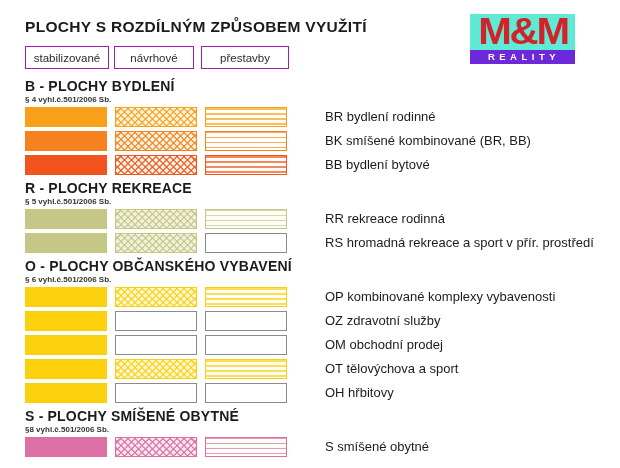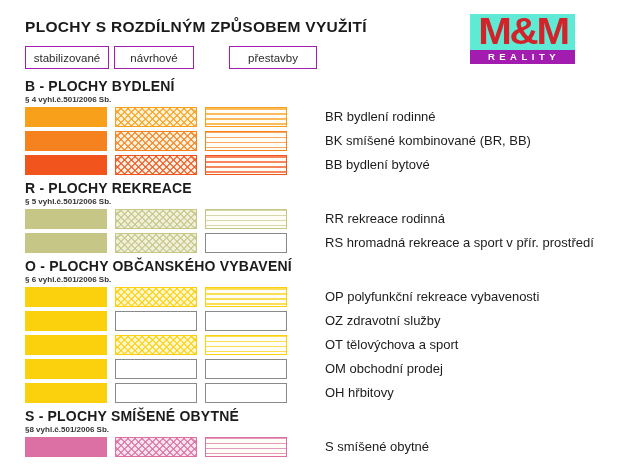--- a/index.html
+++ b/index.html
@@ -18,21 +18,21 @@
 
   
   .chips { margin-top: 9px; display: flex; }
   .chip {
     height: 23px; border: 1px solid #a21caf; background: #ffffff;
     display: inline-flex; align-items: center; justify-content: center;
     font-size: 11.5px; color: #2b2b2b; white-space: nowrap;
   }
   .chip-1 { width: 84px; margin-right: 5px; }
   .chip-2 { width: 80px; margin-right: 7px; }
-  .chip-3 { width: 88px; margin-left: 28px; }
+  .chip-3 { width: 88px; }
 
   
   .logo { position: absolute; left: 470px; top: 14px; width: 105px; }
   .logo-top {
     height: 36px; background: #5eead4; overflow: hidden;
     display: flex; align-items: center; justify-content: center;
   }
   .logo-top span {
     font-size: 36px; font-weight: bold; line-height: 34px; letter-spacing: -2px;
     transform: scaleX(1.12); display: inline-block;
@@ -57,21 +57,21 @@
 <body>
 
 <div class="page">
 
   <div class="main-title">PLOCHY S ROZDÍLNÝM ZPŮSOBEM VYUŽITÍ</div>
 
   <div class="logo">
     <div class="logo-top">
       <span style="color: rgb(210, 35, 42);">M&amp;M</span>
     </div>
-    <div class="logo-bottom" style="background: #a21caf;">REALITY</div>
+    <div class="logo-bottom" style="background: #6d28d9;">REALITY</div>
   </div>
 
   <div class="chips">
     <div class="chip chip-1">stabilizované</div>
     <div class="chip chip-2">návrhové</div>
     <div class="chip chip-3">přestavby</div>
   </div>
 
   <div class="section first">
     <div class="section-heading">B - PLOCHY BYDLENÍ</div>
@@ -113,39 +113,39 @@
     </div>
   </div>
 
   <div class="section">
     <div class="section-heading">O - PLOCHY OBČANSKÉHO VYBAVENÍ</div>
     <div class="section-law">§ 6 vyhl.č.501/2006 Sb.</div>
     <div class="row">
       <div class="sw" style="border: 1.5px solid rgb(251, 209, 14); background: rgb(251, 209, 14);"></div>
       <div class="sw" style="border: 1.5px solid rgb(251, 209, 14); background: repeating-linear-gradient(45deg, rgba(251, 209, 14, 0.784) 0px, rgba(251, 209, 14, 0.784) 1.5px, transparent 1.5px, transparent 5px), repeating-linear-gradient(-45deg, rgba(251, 209, 14, 0.784) 0px, rgba(251, 209, 14, 0.784) 1.5px, transparent 1.5px, transparent 5px), rgb(253, 246, 207);"></div>
       <div class="sw" style="border: 1.5px solid rgb(251, 209, 14); background: repeating-linear-gradient(rgba(251, 209, 14, 0.706) 0px, rgba(251, 209, 14, 0.706) 1.5px, rgb(255, 254, 246) 1.5px, rgb(255, 254, 246) 5px);"></div>
-      <div class="row-label">OP polyfunkční rekreace vybavenosti</div>
+      <div class="row-label">OP kombinované komplexy vybavenosti</div>
     </div>
     <div class="row">
       <div class="sw" style="border: 1.5px solid rgb(251, 209, 14); background: rgb(251, 209, 14);"></div>
       <div class="sw" style="border: 1px solid rgb(138, 138, 138); background: rgb(255, 255, 255);"></div>
       <div class="sw" style="border: 1px solid rgb(138, 138, 138); background: rgb(255, 255, 255);"></div>
       <div class="row-label">OZ zdravotní služby</div>
     </div>
     <div class="row">
       <div class="sw" style="border: 1.5px solid rgb(251, 209, 14); background: rgb(251, 209, 14);"></div>
+      <div class="sw" style="border: 1px solid rgb(138, 138, 138); background: rgb(255, 255, 255);"></div>
+      <div class="sw" style="border: 1px solid rgb(138, 138, 138); background: rgb(255, 255, 255);"></div>
+      <div class="row-label">OM obchodní prodej</div>
+    </div>
+    <div class="row">
+      <div class="sw" style="border: 1.5px solid rgb(251, 209, 14); background: rgb(251, 209, 14);"></div>
       <div class="sw" style="border: 1.5px solid rgb(251, 209, 14); background: repeating-linear-gradient(45deg, rgba(251, 209, 14, 0.784) 0px, rgba(251, 209, 14, 0.784) 1.5px, transparent 1.5px, transparent 5px), repeating-linear-gradient(-45deg, rgba(251, 209, 14, 0.784) 0px, rgba(251, 209, 14, 0.784) 1.5px, transparent 1.5px, transparent 5px), rgb(253, 246, 207);"></div>
       <div class="sw" style="border: 1.5px solid rgb(251, 209, 14); background: repeating-linear-gradient(rgba(251, 209, 14, 0.706) 0px, rgba(251, 209, 14, 0.706) 1.5px, rgb(255, 254, 246) 1.5px, rgb(255, 254, 246) 5px);"></div>
       <div class="row-label">OT tělovýchova a sport</div>
-    </div>
-    <div class="row">
-      <div class="sw" style="border: 1.5px solid rgb(251, 209, 14); background: rgb(251, 209, 14);"></div>
-      <div class="sw" style="border: 1px solid rgb(138, 138, 138); background: rgb(255, 255, 255);"></div>
-      <div class="sw" style="border: 1px solid rgb(138, 138, 138); background: rgb(255, 255, 255);"></div>
-      <div class="row-label">OM obchodní prodej</div>
     </div>
     <div class="row">
       <div class="sw" style="border: 1.5px solid rgb(251, 209, 14); background: rgb(251, 209, 14);"></div>
       <div class="sw" style="border: 1px solid rgb(138, 138, 138); background: rgb(255, 255, 255);"></div>
       <div class="sw" style="border: 1px solid rgb(138, 138, 138); background: rgb(255, 255, 255);"></div>
       <div class="row-label">OH hřbitovy</div>
     </div>
   </div>
 
   <div class="section">

